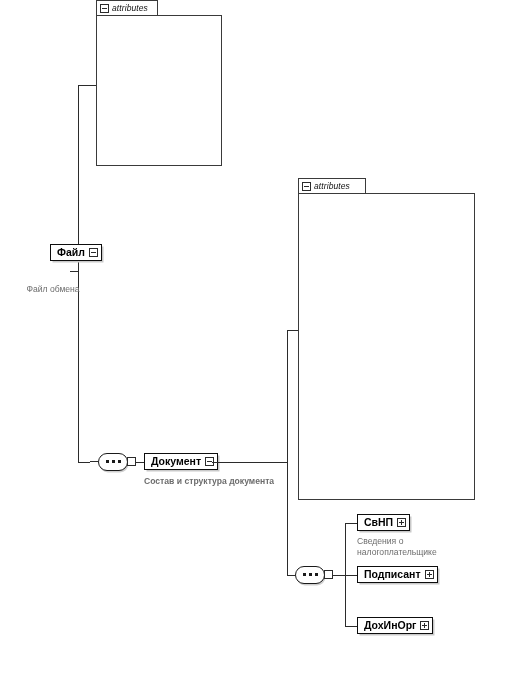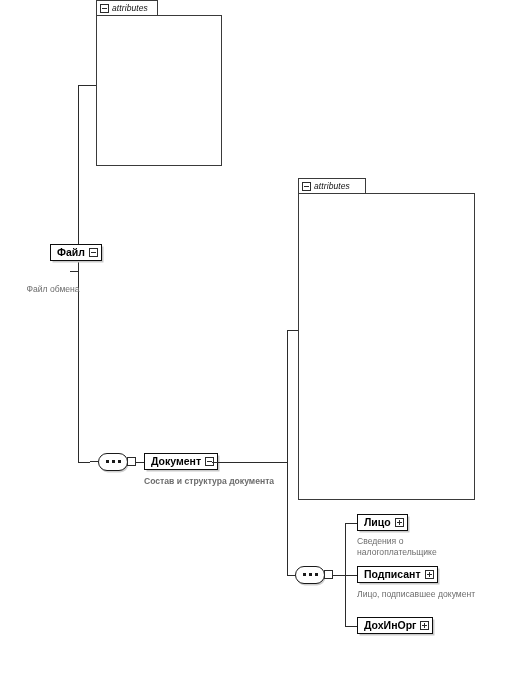--- a/index.html
+++ b/index.html
@@ -317,30 +317,29 @@
     <span class="stub"></span>
   </div>
 
   <div class="line-h" style="left:333px; top:575px; width:12px;"></div>
   <div class="line-v" style="left:345px; top:523px; height:103px;"></div>
   <div class="line-h" style="left:345px; top:523px; width:12px;"></div>
   <div class="line-h" style="left:345px; top:575px; width:12px;"></div>
   <div class="line-h" style="left:345px; top:626px; width:12px;"></div>
 
   <div class="node" style="left:357px; top:514px;">
-    <span class="node-label">Лицо</span>
+    <span class="node-label">СвНП</span>
     <span class="sq plus"></span>
   </div>
   <div class="node-desc" style="left:357px; top:536px; width:148px;">Сведения о
 налогоплательщике</div>
 
   <div class="node" style="left:357px; top:566px;">
     <span class="node-label">Подписант</span>
     <span class="sq plus"></span>
   </div>
-  <div class="node-desc" style="left:357px; top:589px; width:152px;">Лицо, подписавшее документ</div>
 
   <div class="node" style="left:357px; top:617px;">
     <span class="node-label">ДохИнОрг</span>
     <span class="sq plus"></span>
   </div>
 
 </div>
 
 </body></html>

